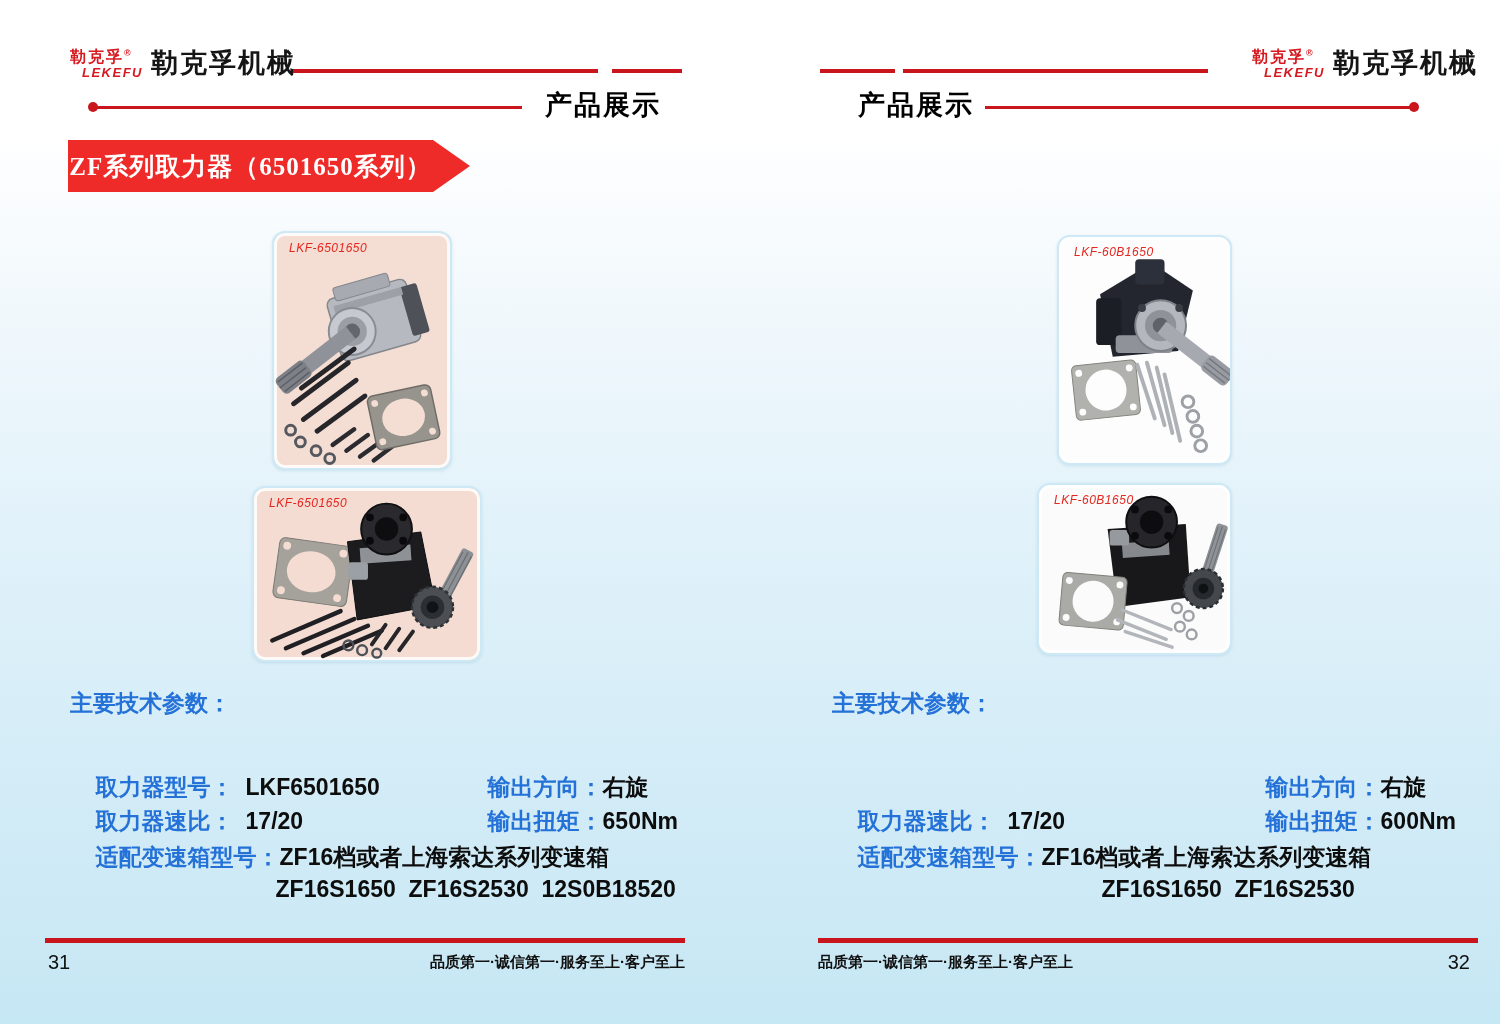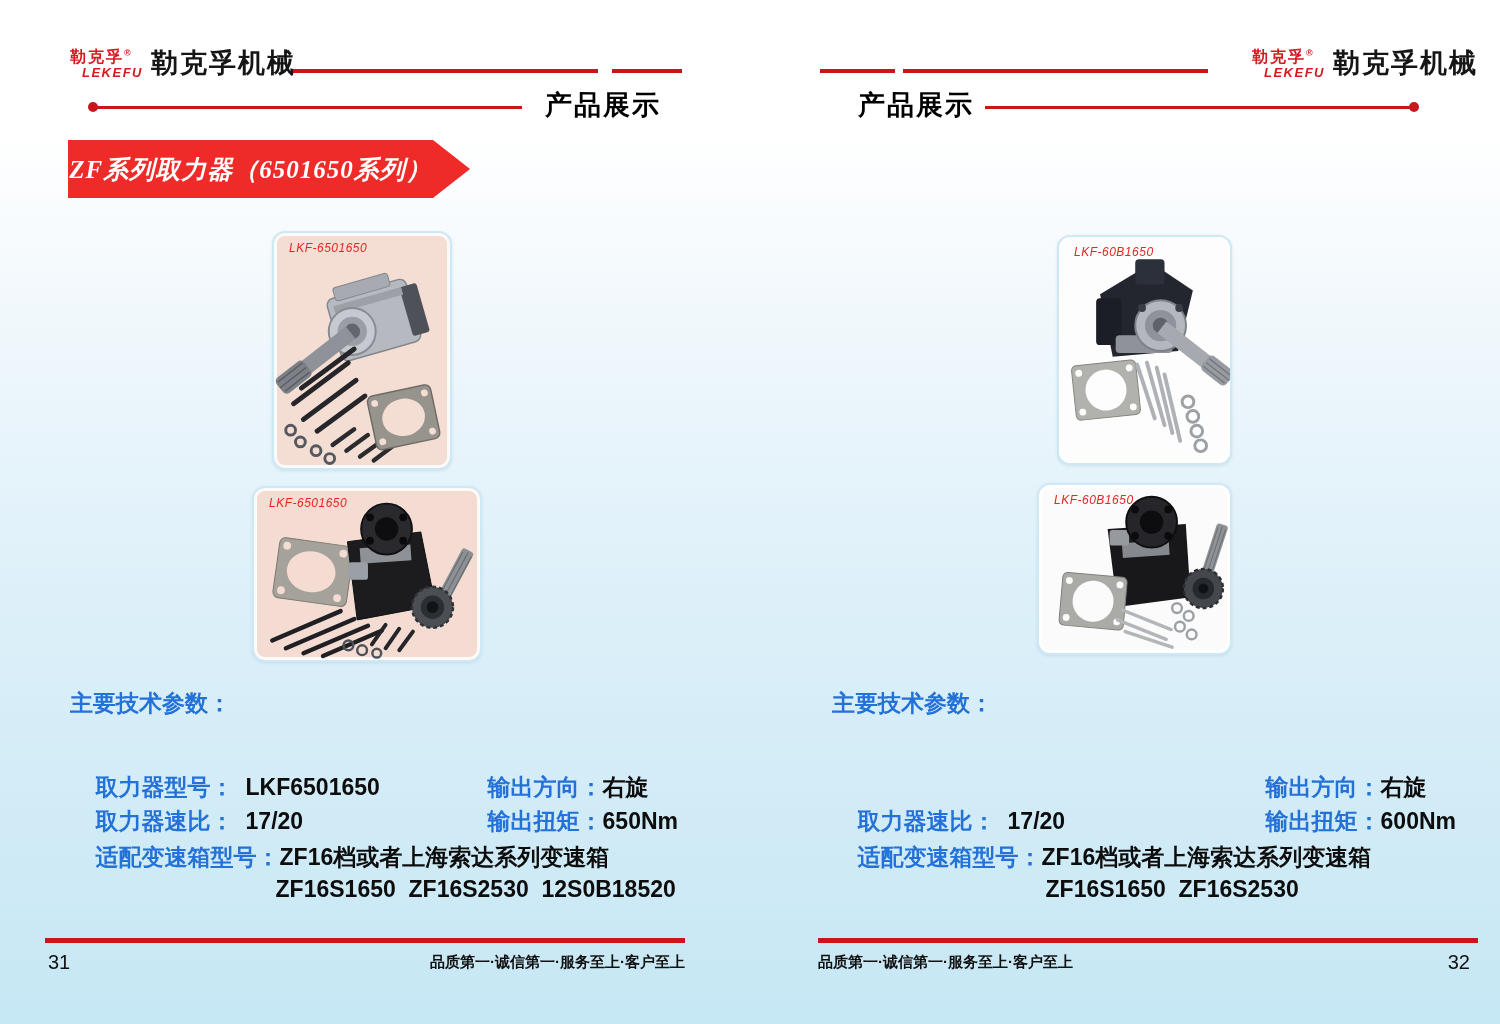--- a/index.html
+++ b/index.html
@@ -13,23 +13,23 @@
   .thinline { position:absolute; background:#c9161d; height:3px; }
   .dot { position:absolute; width:10px; height:10px; border-radius:50%; background:#c9161d; }
   .section-title { position:absolute; font-size:27px; font-weight:bold; color:#000; letter-spacing:2px; line-height:1; }
   .logo-block { position:absolute; display:flex; align-items:center; gap:8px; }
   .logo-stack { display:flex; flex-direction:column; align-items:flex-start; line-height:1.1; }
   .logo-cn-row { color:#d71920; font-weight:bold; font-size:16px; letter-spacing:2px; }
   .logo-reg { font-size:9px; vertical-align:super; letter-spacing:0; }
   .logo-en { color:#d71920; font-weight:bold; font-style:italic; font-size:13px; letter-spacing:1.5px;margin-left:12px; }
   .company-name { font-size:27px; font-weight:bold; color:#151515; letter-spacing:2px; line-height:1; }
   .banner {
-    position:absolute; height:58px; background:#ee2b28; color:#ffffff;
+    position:absolute; height:52px; background:#ee2b28; color:#ffffff;
     font-family:"Liberation Serif","DejaVu Serif",serif; font-size:25px; font-weight:bold;
-    display:flex; align-items:center; justify-content:center; letter-spacing:1px;font-style:italic;
+    display:flex; align-items:center; justify-content:center; letter-spacing:1px;
   }
   .banner.arrow-right { clip-path:polygon(0 0, calc(100% - 37px) 0, 100% 50%, calc(100% - 37px) 100%, 0 100%); padding-right:37px; }
   .banner.arrow-left  { clip-path:polygon(38px 0, 100% 0, 100% 100%, 38px 100%, 0 50%); padding-left:38px; }
   .photo-card {
     position:absolute; border-radius:13px; border:2px solid #cde9f5;
     box-shadow: inset 0 0 0 3px rgba(255,255,255,.85), 0 1px 3px rgba(120,170,200,.25);
     overflow:hidden;
   }
   .photo-card svg { display:block; width:100%; height:100%; }
   .photo-label {
@@ -286,21 +286,21 @@
   </div>
   <div class="param-row" style="left:832px; top:778px;">
     <span class="plabel">取力器速比：</span><span class="pvalue gap">17/20</span>
   </div>
   <div class="param-row" style="left:1240px; top:778px;">
     <span class="plabel">输出扭矩：</span><span class="pvalue">600Nm</span>
   </div>
   <div class="param-row" style="left:832px; top:814px;">
     <span class="plabel">适配变速箱型号：</span><span class="pvalue">ZF16档或者上海索达系列变速箱</span>
   </div>
-  <div class="param-row" style="left:1020px; top:846px;">
+  <div class="param-row" style="left:1076px; top:846px;">
     <span class="pvalue">ZF16S1650  ZF16S2530</span>
   </div>
 
   <div class="footer-line" style="left:818px; top:938px; width:660px;"></div>
   <div class="slogan" style="left:818px; top:954px;">品质第一·诚信第一·服务至上·客户至上</div>
   <div class="pageno" style="right:30px; top:952px;">32</div>
 
 </div>
 
 </body></html>

